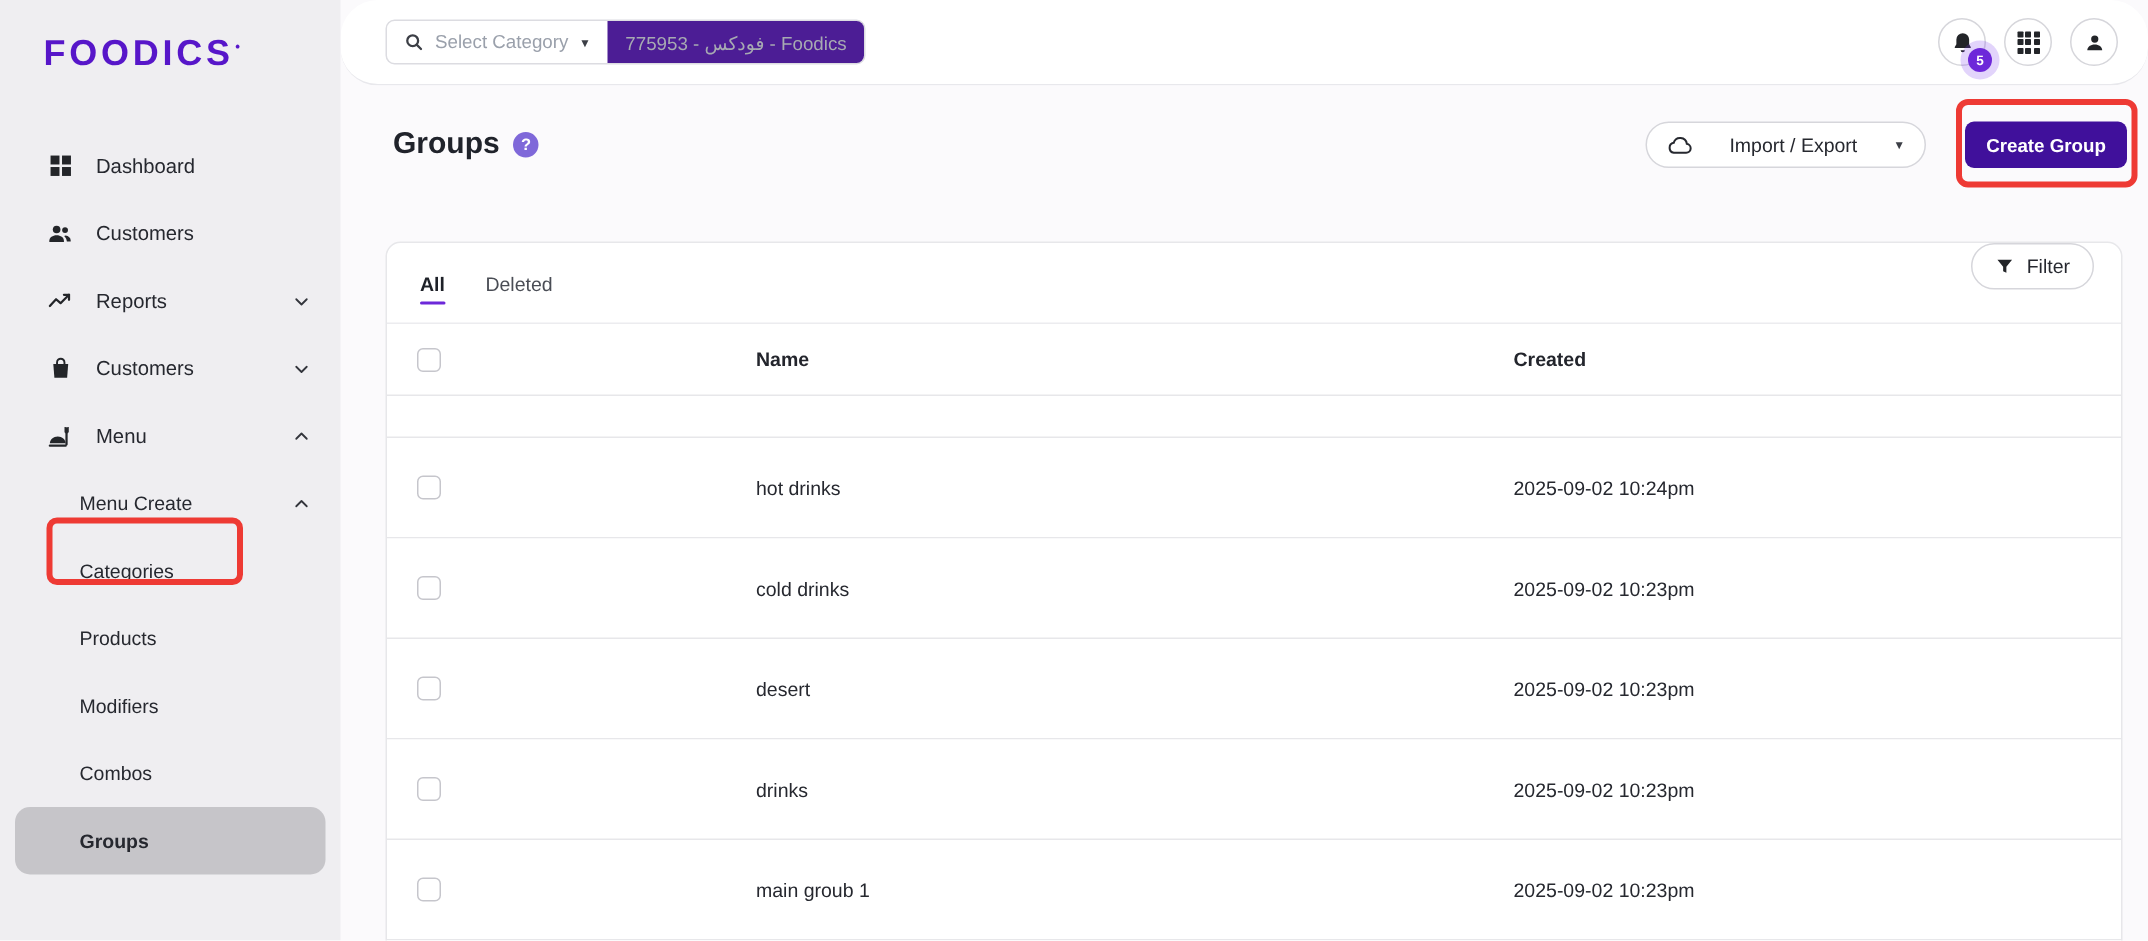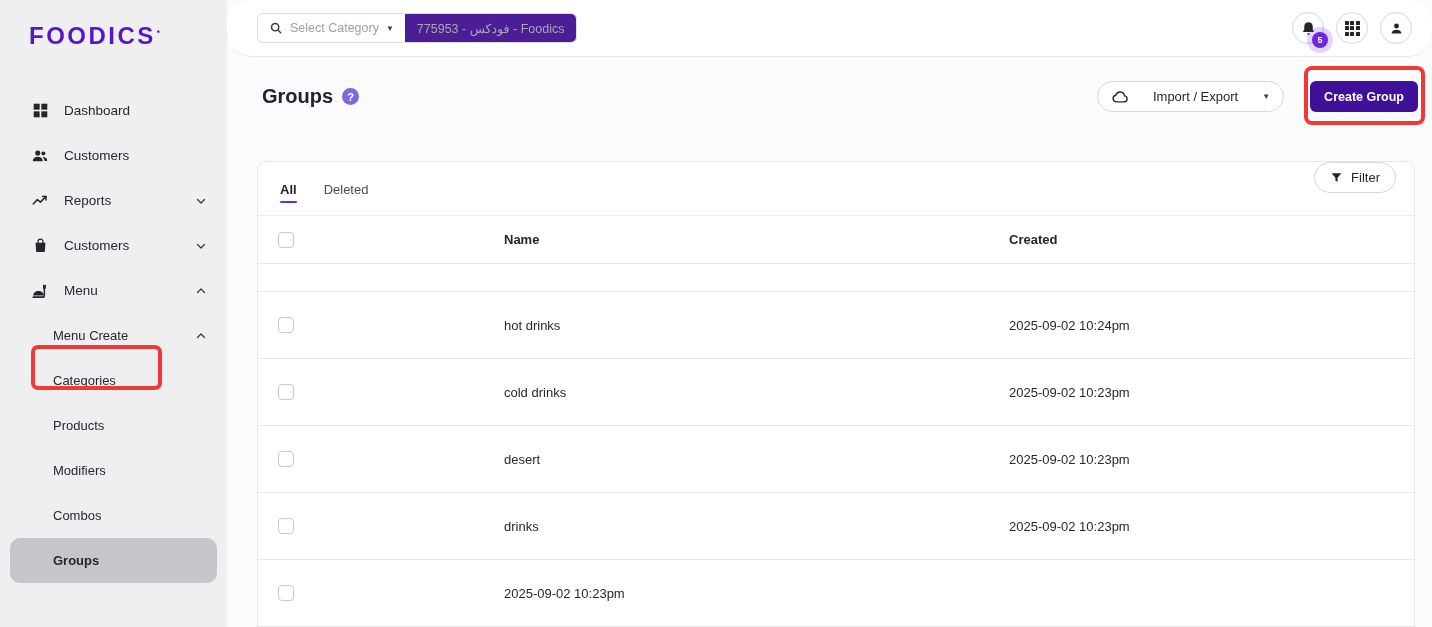--- a/index.html
+++ b/index.html
@@ -295,18 +295,19 @@
       </div>
       <div class="trow tgrid">
         <span class="checkbox"></span>
         <span><span class="thumb"></span></span>
         <span class="cell-name">drinks</span>
         <span class="cell-created">2025-09-02 10:23pm</span>
       </div>
       <div class="trow tgrid">
         <span class="checkbox"></span>
         <span><span class="thumb"></span></span>
+        <span class="cell-name">main groub 1</span>
         <span class="cell-created">2025-09-02 10:23pm</span>
       </div>
 
     </div>
   </div>
 </div>
 
 </body></html>

